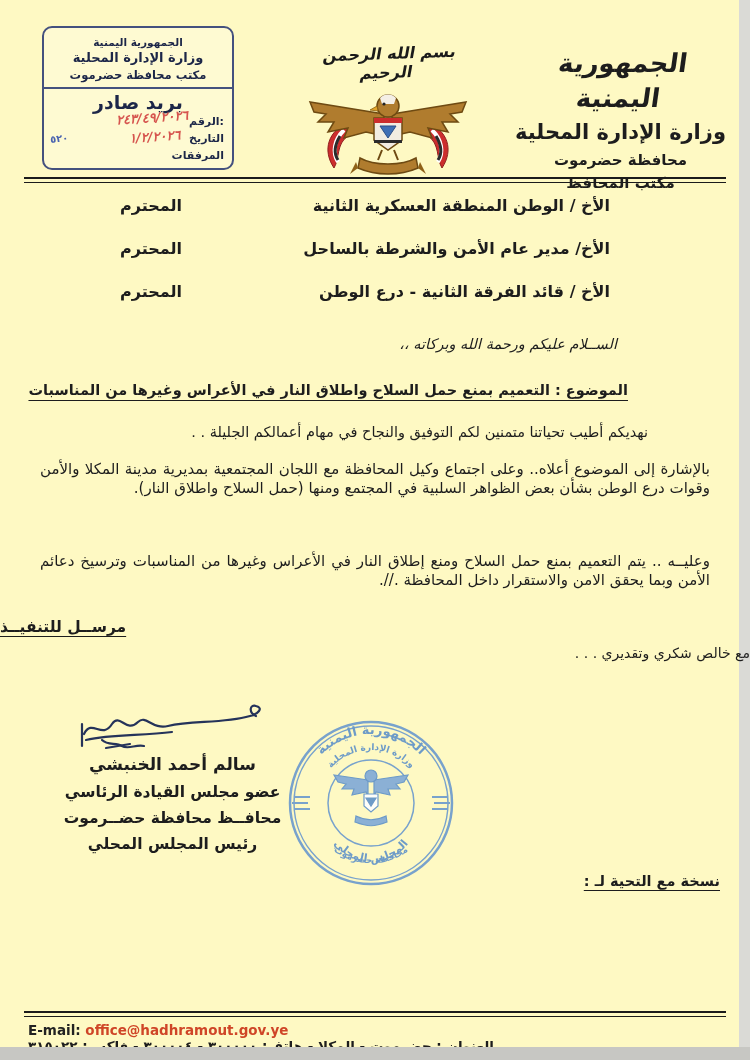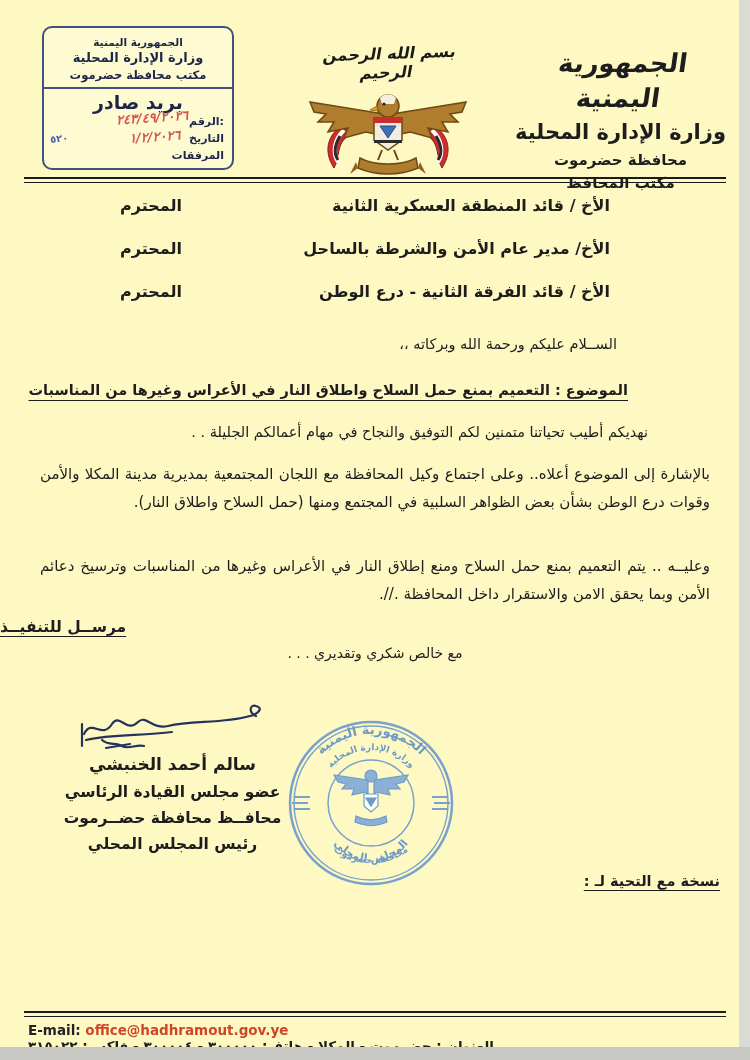--- a/index.html
+++ b/index.html
@@ -48,36 +48,36 @@
   .dline{height:3px;border-top:2px solid #1b1b1b;border-bottom:1.5px solid #1b1b1b;}
   .dline.top{left:24px;right:24px;top:177px;}
   .dline.bottom{left:24px;right:24px;top:1011px;}
 
   
   .recips{left:120px;right:140px;top:196px;direction:rtl;}
   .recip{display:flex;justify-content:space-between;align-items:baseline;height:43px;font-weight:bold;font-size:16px;}
   .recip .t{white-space:nowrap;}
   .recip .h{white-space:nowrap;}
 
-  .greeting{right:133px;top:336px;direction:rtl;font-size:14.5px;}
+  .greeting{right:133px;top:336px;direction:rtl;font-size:14.5px;font-style:italic;}
   .subject{
     right:122px;left:40px;top:382px;direction:rtl;text-align:right;
     font-size:14.5px;font-weight:bold;text-decoration:underline;
     text-underline-offset:5px;white-space:nowrap;
   }
   .opening{right:102px;top:424px;direction:rtl;font-size:14.5px;}
 
-  .para{left:40px;right:40px;direction:rtl;text-align:justify;text-align-last:right;font-size:15px;line-height:28px;}
+  .para{left:40px;right:40px;direction:rtl;text-align:justify;text-align-last:right;font-size:15px;line-height:19px;}
   .para1{top:460px;}
   .para2{top:552px;}
   .directive{
     left:0;right:0;top:618px;text-align:left;direction:rtl;
     font-size:15.5px;font-weight:bold;text-decoration:underline;text-underline-offset:4px;
   }
-  .closing{left:0;right:0;top:645px;text-align:center;direction:rtl;font-size:14px;}
+  .closing{left:0;right:0;top:645px;direction:rtl;font-size:14px;}
 
   
   .sig-svg{left:72px;top:700px;}
   .sigblock{left:60px;top:754px;width:225px;text-align:center;direction:rtl;font-weight:bold;}
   .sigblock .name{font-size:17px;margin-bottom:9px;}
   .sigblock .t{font-size:15.5px;margin-bottom:8px;}
 
   .seal{left:286px;top:718px;opacity:.9;}
 
   
@@ -151,21 +151,21 @@
     <div class="country">الجمهورية اليمنية</div>
     <div class="ministry">وزارة الإدارة المحلية</div>
     <div class="gov">محافظة حضرموت</div>
     <div class="office">مكتب المحافظ</div>
   </div>
 
   <div class="abs dline top"></div>
 
   <div class="abs recips">
     <div class="recip">
-      <span class="t">الأخ / قائد المنطقة العسكرية الثانية</span>
+      <span class="t">الأخ / الوطن المنطقة العسكرية الثانية</span>
       <span class="h">المحترم</span>
     </div>
     <div class="recip">
       <span class="t">الأخ/ مدير عام الأمن والشرطة بالساحل</span>
       <span class="h">المحترم</span>
     </div>
     <div class="recip">
       <span class="t">الأخ / قائد الفرقة الثانية - درع الوطن</span>
       <span class="h">المحترم</span>
     </div>

